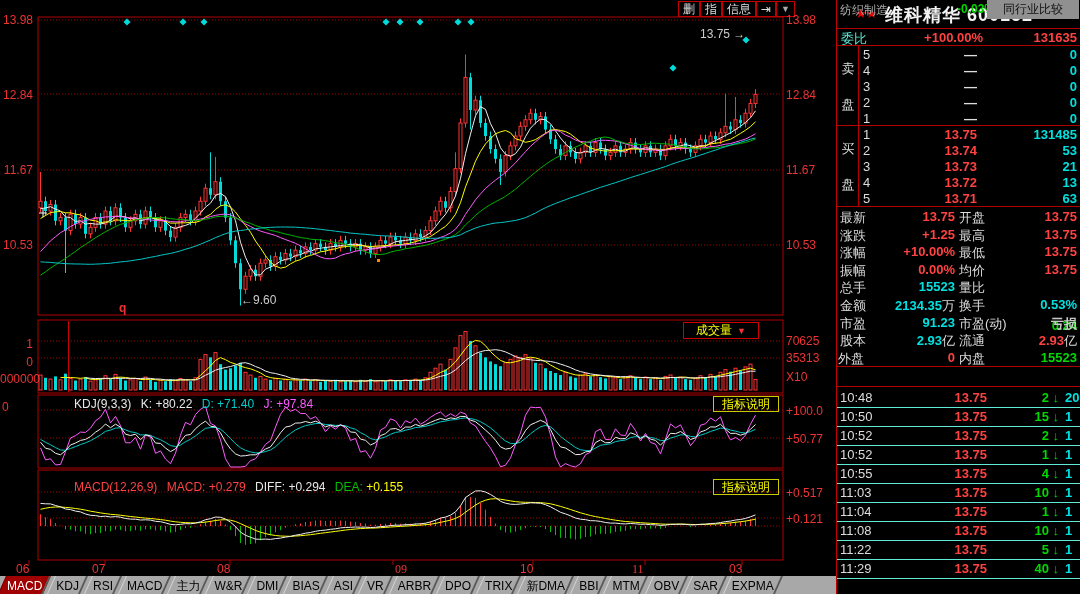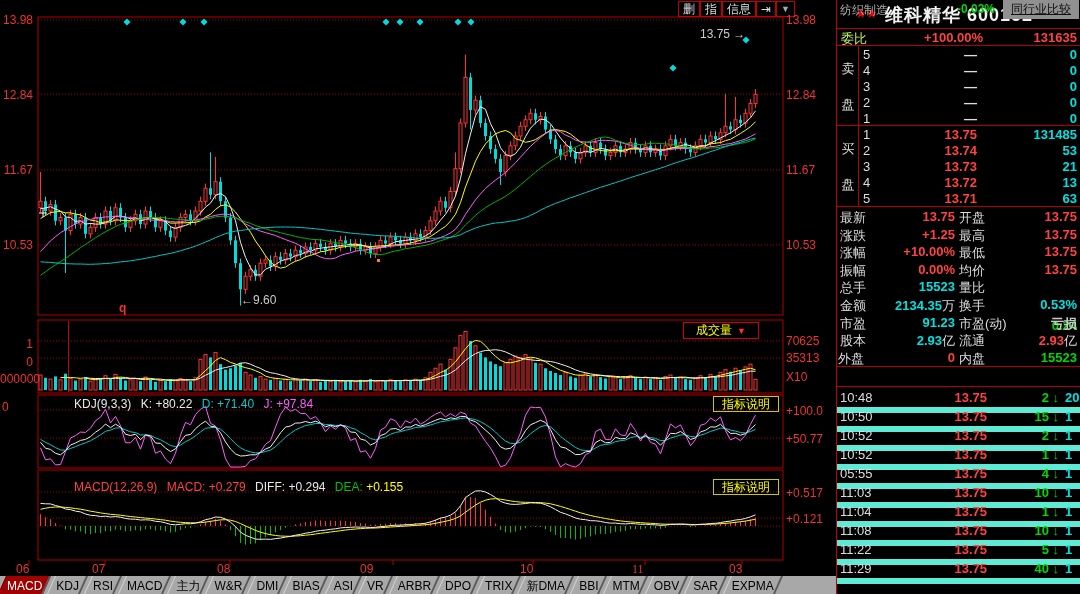--- a/index.html
+++ b/index.html
@@ -18,35 +18,35 @@
   #volbtn .tri{color:#ff3030;font-size:9px;margin-left:5px;}
   .helpbtn{left:713px;width:64px;height:14px;border:1px solid #caca00;color:#ffff00;line-height:14px;}
   .anno{position:absolute;font-size:12px;color:#ccc;white-space:nowrap;}
   
   #rp{position:absolute;left:836px;top:0;width:244px;height:594px;border-left:1px solid #c00000;background:#000;}
   #rp .title{position:absolute;top:3px;left:0;width:244px;text-align:center;color:#f2f2f2;
              font-size:18px;font-weight:bold;letter-spacing:1px;}
   #rp .stars{position:absolute;top:6px;left:18px;color:#e00;font-size:13px;letter-spacing:-1px;}
   .hline{position:absolute;left:0;width:244px;height:0;border-top:1px solid #b00000;}
   .row{position:absolute;left:0;width:244px;font-size:13px;font-weight:bold;white-space:nowrap;}
-  .row .t{position:absolute;left:4px;color:#bef264;font-weight:normal;}
+  .row .t{position:absolute;left:4px;color:#5eead4;font-weight:normal;}
   .qn{position:absolute;left:26px;color:#ddd;font-weight:normal;}
   .qp{position:absolute;left:60px;width:80px;text-align:right;}
   .qv{position:absolute;right:4px;text-align:right;}
   .vlab{position:absolute;left:3px;width:16px;color:#ddd;font-size:13px;text-align:center;line-height:15px;}
   .val-red{color:#ff4242}.val-cyan{color:#00e0e0}.val-green{color:#00d800}.val-gray{color:#c8c8c8}.val-white{color:#ddd}
   .drow{position:absolute;left:0;width:244px;font-size:13px;}
   .drow .dl{position:absolute;color:#ddd;}
   .drow .dv{position:absolute;font-weight:bold;text-align:right;}
   .suf{color:#ddd;font-weight:normal;}
   #industry{position:absolute;left:0;width:244px;height:18px;font-size:12px;}
   #industry .nm{position:absolute;left:3px;top:2px;color:#aaa;}
   #industry .ch{position:absolute;left:120px;top:2px;color:#00d800;font-weight:bold;}
-  #industry .cmp{position:absolute;right:2px;top:0;background:#909090;color:#111;padding:1px 8px;cursor:pointer;text-decoration:underline;}
-  .tick{position:absolute;left:0;width:244px;font-size:13px;font-weight:bold;border-bottom:6px solid #5eead4;}
+  #industry .cmp{position:absolute;right:2px;top:0;background:#909090;color:#111;padding:1px 16px;cursor:pointer;}
+  .tick{position:absolute;left:0;width:244px;font-size:13px;font-weight:bold;border-bottom:1px solid #5eead4;}
   .tick .tt{position:absolute;left:3px;color:#ddd;font-weight:normal;}
   .tick .tp{position:absolute;left:90px;width:60px;text-align:right;color:#ff4242;}
   .tick .tl{position:absolute;left:160px;width:62px;text-align:right;color:#00d800;}
   .tick .tc{position:absolute;left:228px;width:30px;color:#00e0e0;overflow:hidden;}
   
   .tabbar{position:absolute;height:18px;background:#a8a8a8;display:flex;align-items:stretch;overflow:hidden;}
   #tabs-left{left:0;top:576px;width:836px;}
   #tabs-right{left:836px;top:576px;width:244px;padding-left:8px;}
   .tab{position:relative;padding:0 7px;cursor:pointer;}
   .tab i{content:'';position:absolute;top:0;bottom:0;left:2px;right:2px;
@@ -736,21 +736,21 @@
       <div class="lbl right" style="left: 0px; top: 355px; width: 33px;">0</div>
       <div class="lbl" style="left: 0px; top: 372px; width: 36px;">000000</div>
       <div class="lbl" style="left: 786px; top: 404px;">+100.0</div>
       <div class="lbl" style="left: 786px; top: 432px;">+50.77</div>
       <div class="lbl" style="left: 2px; top: 400px; width: 12px;">0</div>
       <div class="lbl" style="left: 786px; top: 486px;">+0.517</div>
       <div class="lbl" style="left: 786px; top: 512px;">+0.121</div>
       <div class="lbl" style="left: 16px; top: 562px; width: 20px;">06</div>
       <div class="lbl" style="left: 92px; top: 562px; width: 20px;">07</div>
       <div class="lbl" style="left: 217px; top: 562px; width: 20px;">08</div>
-      <div class="lbl" style="left: 360px; top: 562px; width: 20px;">09</div>
+      <div class="lbl" style="left: 395px; top: 562px; width: 20px; font-family: Liberation Serif, serif;">09</div>
       <div class="lbl" style="left: 520px; top: 562px; width: 20px;">10</div>
       <div class="lbl" style="left: 632px; top: 562px; width: 20px; font-family: Liberation Serif, serif;">11</div>
       <div class="lbl" style="left: 729px; top: 562px; width: 20px;">03</div>
     </div>
 
   <div id="tabs-left" class="tabbar">
       <div class="tab active"><i></i><span>MACD</span></div>
       <div class="tab"><i></i><span>KDJ</span></div>
       <div class="tab"><i></i><span>RSI</span></div>
       <div class="tab"><i></i><span>MACD</span></div>
@@ -928,21 +928,21 @@
           <span class="tl">2 ↓</span>
           <span class="tc">1</span>
         </div>
         <div class="tick" style="top: 445px; height: 19px; line-height: 19px;">
           <span class="tt">10:52</span>
           <span class="tp">13.75</span>
           <span class="tl">1 ↓</span>
           <span class="tc">1</span>
         </div>
         <div class="tick" style="top: 464px; height: 19px; line-height: 19px;">
-          <span class="tt">05:55</span>
+          <span class="tt">10:55</span>
           <span class="tp">13.75</span>
           <span class="tl">4 ↓</span>
           <span class="tc">1</span>
         </div>
         <div class="tick" style="top: 483px; height: 19px; line-height: 19px;">
           <span class="tt">11:03</span>
           <span class="tp">13.75</span>
           <span class="tl">10 ↓</span>
           <span class="tc">1</span>
         </div>

